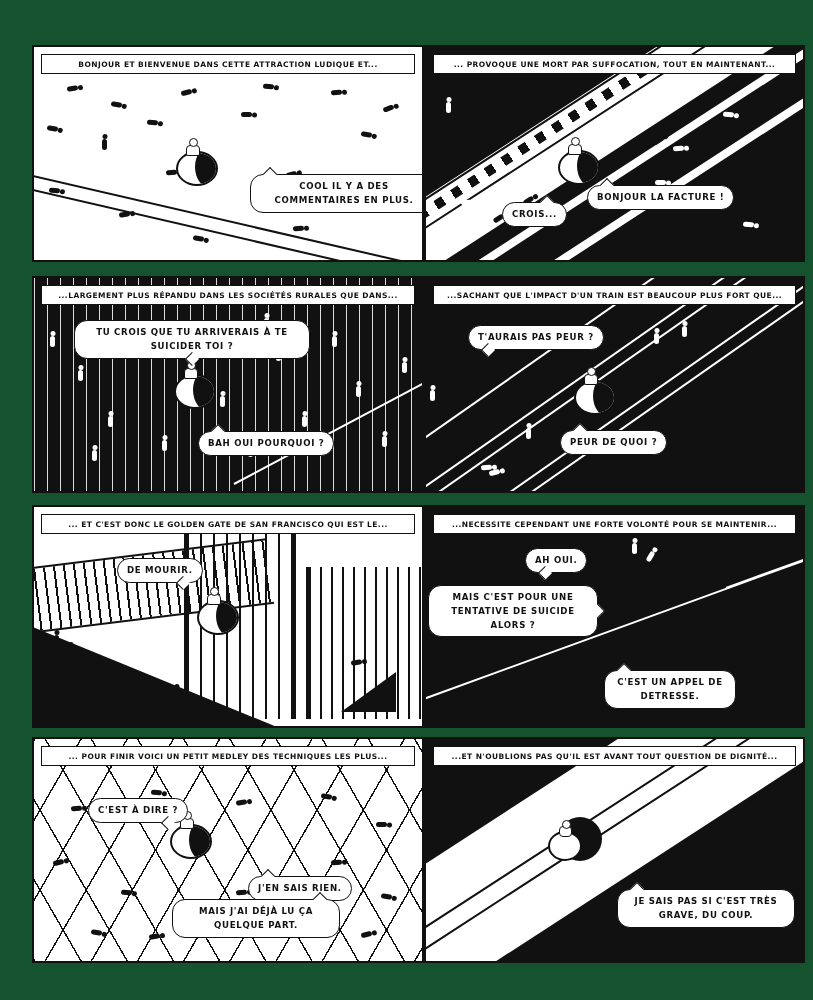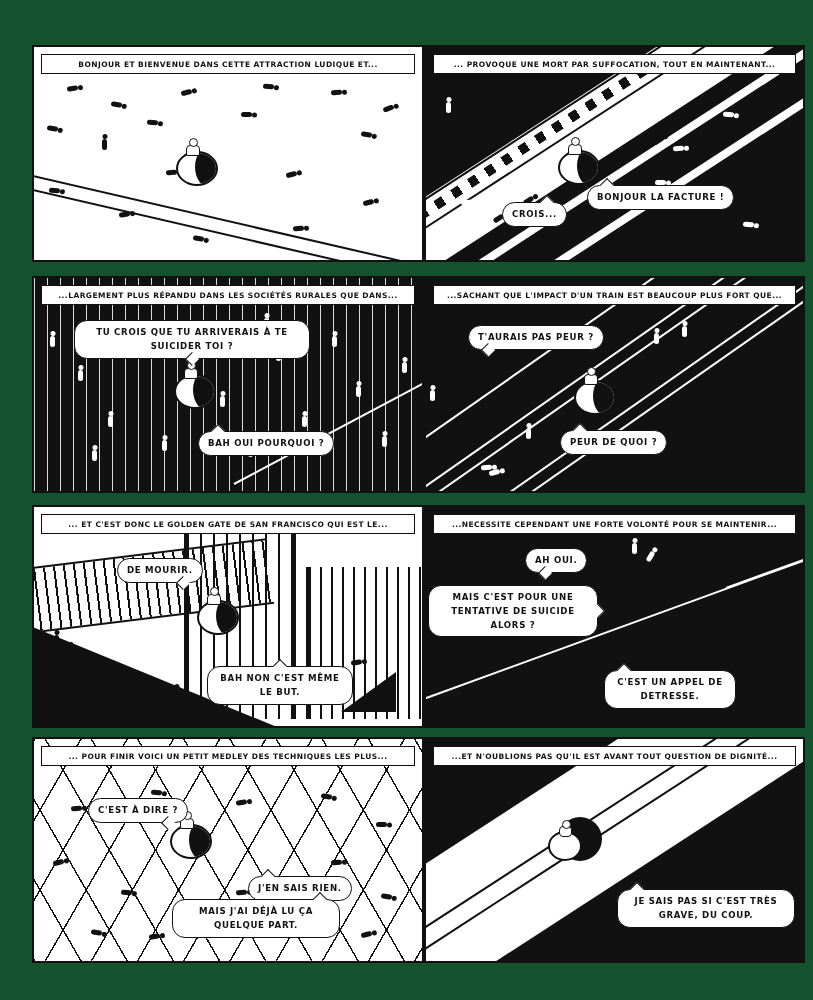--- a/index.html
+++ b/index.html
@@ -122,20 +122,21 @@
         <i class="fig figb" style="left: 135px; top: 120px; transform: rotate(85deg);"></i>
         <i class="fig figb" style="left: 330px; top: 82px; transform: rotate(100deg);"></i>
         <i class="fig figb" style="left: 255px; top: 122px; transform: rotate(75deg);"></i>
         <i class="fig figb" style="left: 18px; top: 138px; transform: rotate(95deg);"></i>
         <i class="fig figb" style="left: 88px; top: 162px; transform: rotate(80deg);"></i>
         <i class="fig figb" style="left: 162px; top: 186px; transform: rotate(100deg);"></i>
         <i class="fig figb" style="left: 262px; top: 176px; transform: rotate(85deg);"></i>
         <i class="fig figb" style="left: 332px; top: 150px; transform: rotate(75deg);"></i>
       </div>
     <div class="caption"><span>BONJOUR ET BIENVENUE DANS CETTE ATTRACTION LUDIQUE ET...</span></div>
+    <div class="bubble tail-tl" style="left:216px;top:127px;width:168px">COOL IL Y A DES COMMENTAIRES EN PLUS.</div>
   </section>
 
   <section class="panel dark" id="p2">
     <div class="art">
       <div class="band" style="left:-150px;top:253px;width:750px;height:64px;transform:rotate(-33deg)"></div>
       <div class="band" style="left:-120px;top:326px;width:760px;height:8px;transform:rotate(-33deg)"></div>
       <div class="band" style="left:-100px;top:362px;width:780px;height:8px;transform:rotate(-33deg)"></div>
       <div class="train"></div>
       <div class="rider" style="left:132px;top:93px">
           <i class="rbody"></i>
@@ -225,21 +226,20 @@
           <i class="rball"></i>
         </div>
     <i class="fig figb" style="left: 34px; top: 140px; transform: rotate(0deg);"></i>
         <i class="fig figb" style="left: 52px; top: 152px; transform: rotate(0deg);"></i>
         <i class="fig figb" style="left: 20px; top: 128px; transform: rotate(0deg);"></i>
         <i class="fig figb" style="left: 140px; top: 182px; transform: rotate(0deg);"></i>
         <i class="fig figb" style="left: 320px; top: 150px; transform: rotate(80deg);"></i>
       </div>
     <div class="caption"><span>... ET C'EST DONC LE GOLDEN GATE DE SAN FRANCISCO QUI EST LE...</span></div>
     <div class="bubble tail-br" style="left:83px;top:51px">DE MOURIR.</div>
-    <div class="bubble tail-tc" style="left:173px;top:159px;width:126px">BAH NON C'EST MÊME LE BUT.</div>
   </section>
 
   <section class="panel dark" id="p6">
     <div class="art">
       <div class="wline" style="left:-30px;top:201px;width:560px;transform:rotate(-20deg)"></div>
       <div class="wline" style="left:300px;top:80px;width:140px;transform:rotate(-20deg)"></div>
       <div class="cres" style="left:286px;top:182px"></div>
       <div class="rider" style="left:128px;top:87px">
           <i class="rbody"></i>
           <i class="rhead"></i>

